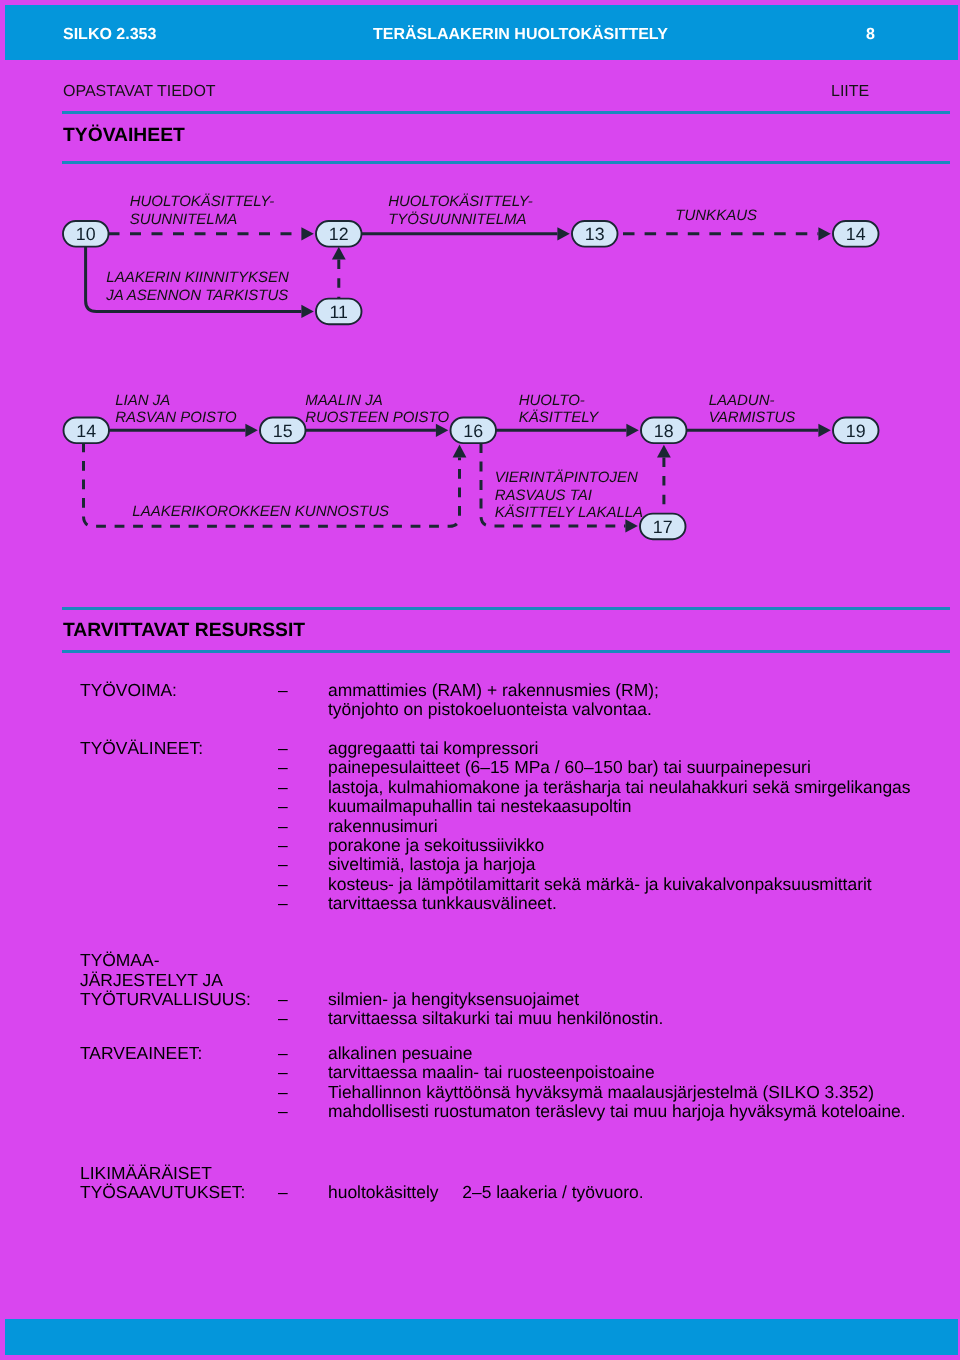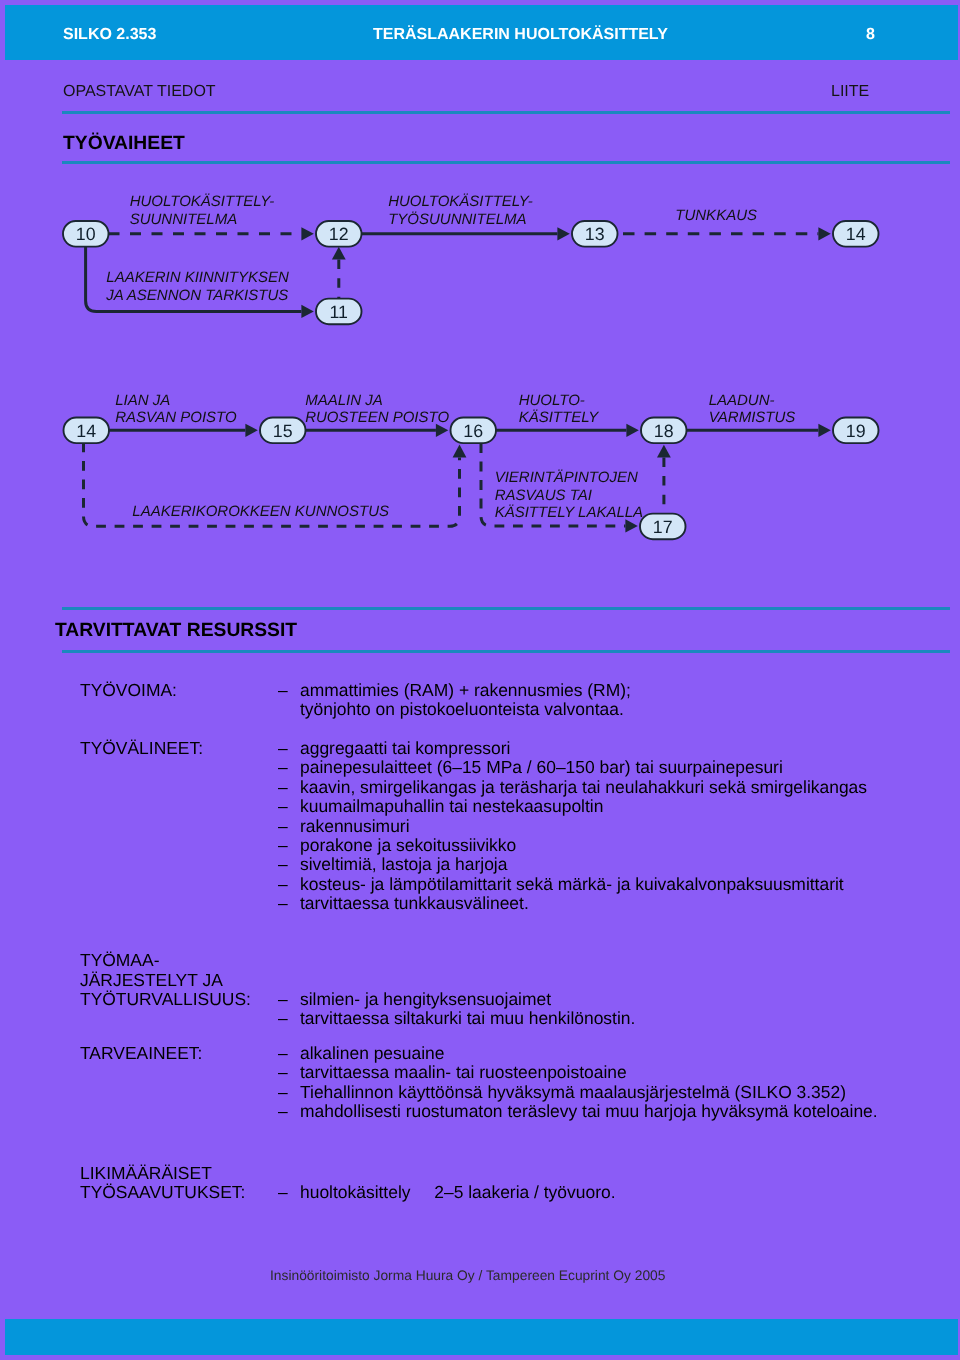--- a/index.html
+++ b/index.html
@@ -1,21 +1,21 @@
 <!DOCTYPE html>
 <html><head>
 <meta charset="utf-8">
 <title>SILKO 2.353 – TERÄSLAAKERIN HUOLTOKÄSITTELY</title>
 <style>
   html,body{margin:0;padding:0;}
   body{width:960px;height:1360px;background:#ffffff;overflow:hidden;
        font-family:"Liberation Sans",sans-serif;color:#000;
        -webkit-font-smoothing:antialiased;
        text-rendering:geometricPrecision;}
-  .page{position:absolute;left:0;top:0;width:960px;height:1360px;background:#8b5cf6;}
+  .page{position:absolute;left:0;top:0;width:960px;height:1360px;background:#d946ef;}
   .abs{position:absolute;}
 
   
   .topbar{left:5px;top:5px;width:953px;height:55px;background:#0496db;}
   .botbar{left:5px;top:1318.5px;width:953px;height:36px;background:#0496db;}
 
   .hdr{font-size:16px;font-weight:bold;color:#fff;line-height:16px;white-space:pre;}
   .hdr-code{left:63px;top:26.5px;}
   .hdr-title{left:334px;top:26.5px;margin-left:39px;}
   .hdr-page{left:866px;top:26.5px;}
@@ -24,38 +24,38 @@
   .sub-left{left:63px;top:82px;}
   .sub-right{left:831px;top:82px;}
 
   .rule{background:#1b88be;left:62px;width:888px;}
   .r1{top:111px;height:3px;}
   .r2{top:161px;height:3px;}
   .r3{top:607px;height:3px;}
   .r4{top:650px;height:3px;}
 
   .h-bold{font-size:19.3px;font-weight:bold;color:#000;line-height:19px;white-space:pre;}
-  .h-phases{left:63px;top:134px;}
-  .h-resources{left:55px;top:621px;}
+  .h-phases{left:63px;top:126px;}
+  .h-resources{left:63px;top:621px;}
 
   
   #diagram{left:0px;top:0px;shape-rendering:geometricPrecision;}
   .dg-label{font-style:italic;font-size:15px;fill:#111;font-family:"Liberation Sans",sans-serif;
            -webkit-font-smoothing:antialiased;}
   .dg-num{font-size:17.8px;fill:#10202c;font-family:"Liberation Sans",sans-serif;text-anchor:middle;
           -webkit-font-smoothing:antialiased;}
 
   
   .res-row{position:absolute;left:0;width:960px;}
   .res-label{position:absolute;left:63px;top:0;font-size:17.45px;line-height:19.4px;color:#000;}
   .res-label>div{white-space:pre;margin-left:17px;}
   .res-items{position:absolute;left:278px;width:660px;}
   .res-item{display:flex;align-items:flex-start;}
   .res-dash{flex:0 0 22px;font-size:17.45px;line-height:19.4px;color:#000;}
-  .res-lines{flex:1 1 auto;font-size:17.45px;line-height:19.4px;color:#000;}
+  .res-lines{flex:1 1 auto;font-size:17.45px;line-height:19.4px;color:#000;margin-left:28px;}
   .res-lines>div{white-space:pre;}
 
   
   .footer{left:270px;top:1268.5px;font-size:13.8px;color:#2b2b2b;line-height:14px;white-space:pre;}
 </style>
 </head>
 <body>
 
 <div class="page">
 
@@ -204,21 +204,21 @@
         </div>
         <div class="res-item">
           <span class="res-dash">–</span>
           <div class="res-lines">
             <div>painepesulaitteet (6–15 MPa / 60–150 bar) tai suurpainepesuri</div>
           </div>
         </div>
         <div class="res-item">
           <span class="res-dash">–</span>
           <div class="res-lines">
-            <div>kaavin, smirgelikangas ja teräsharja tai neulahakkuri sekä smirgelikangas</div>
+            <div>lastoja, kulmahiomakone ja teräsharja tai neulahakkuri sekä smirgelikangas</div>
           </div>
         </div>
         <div class="res-item">
           <span class="res-dash">–</span>
           <div class="res-lines">
             <div>kuumailmapuhallin tai nestekaasupoltin</div>
           </div>
         </div>
         <div class="res-item">
           <span class="res-dash">–</span>
@@ -312,15 +312,14 @@
       <div class="res-items" style="top:19.4px">
         <div class="res-item">
           <span class="res-dash">–</span>
           <div class="res-lines">
             <div>huoltokäsittely   2–5 laakeria / työvuoro.</div>
           </div>
         </div>
       </div>
     </div>
 
-  <div class="abs footer">Insinööritoimisto Jorma Huura Oy / Tampereen Ecuprint Oy 2005</div>
   <div class="abs botbar"></div>
 </div>
 
 </body></html>

